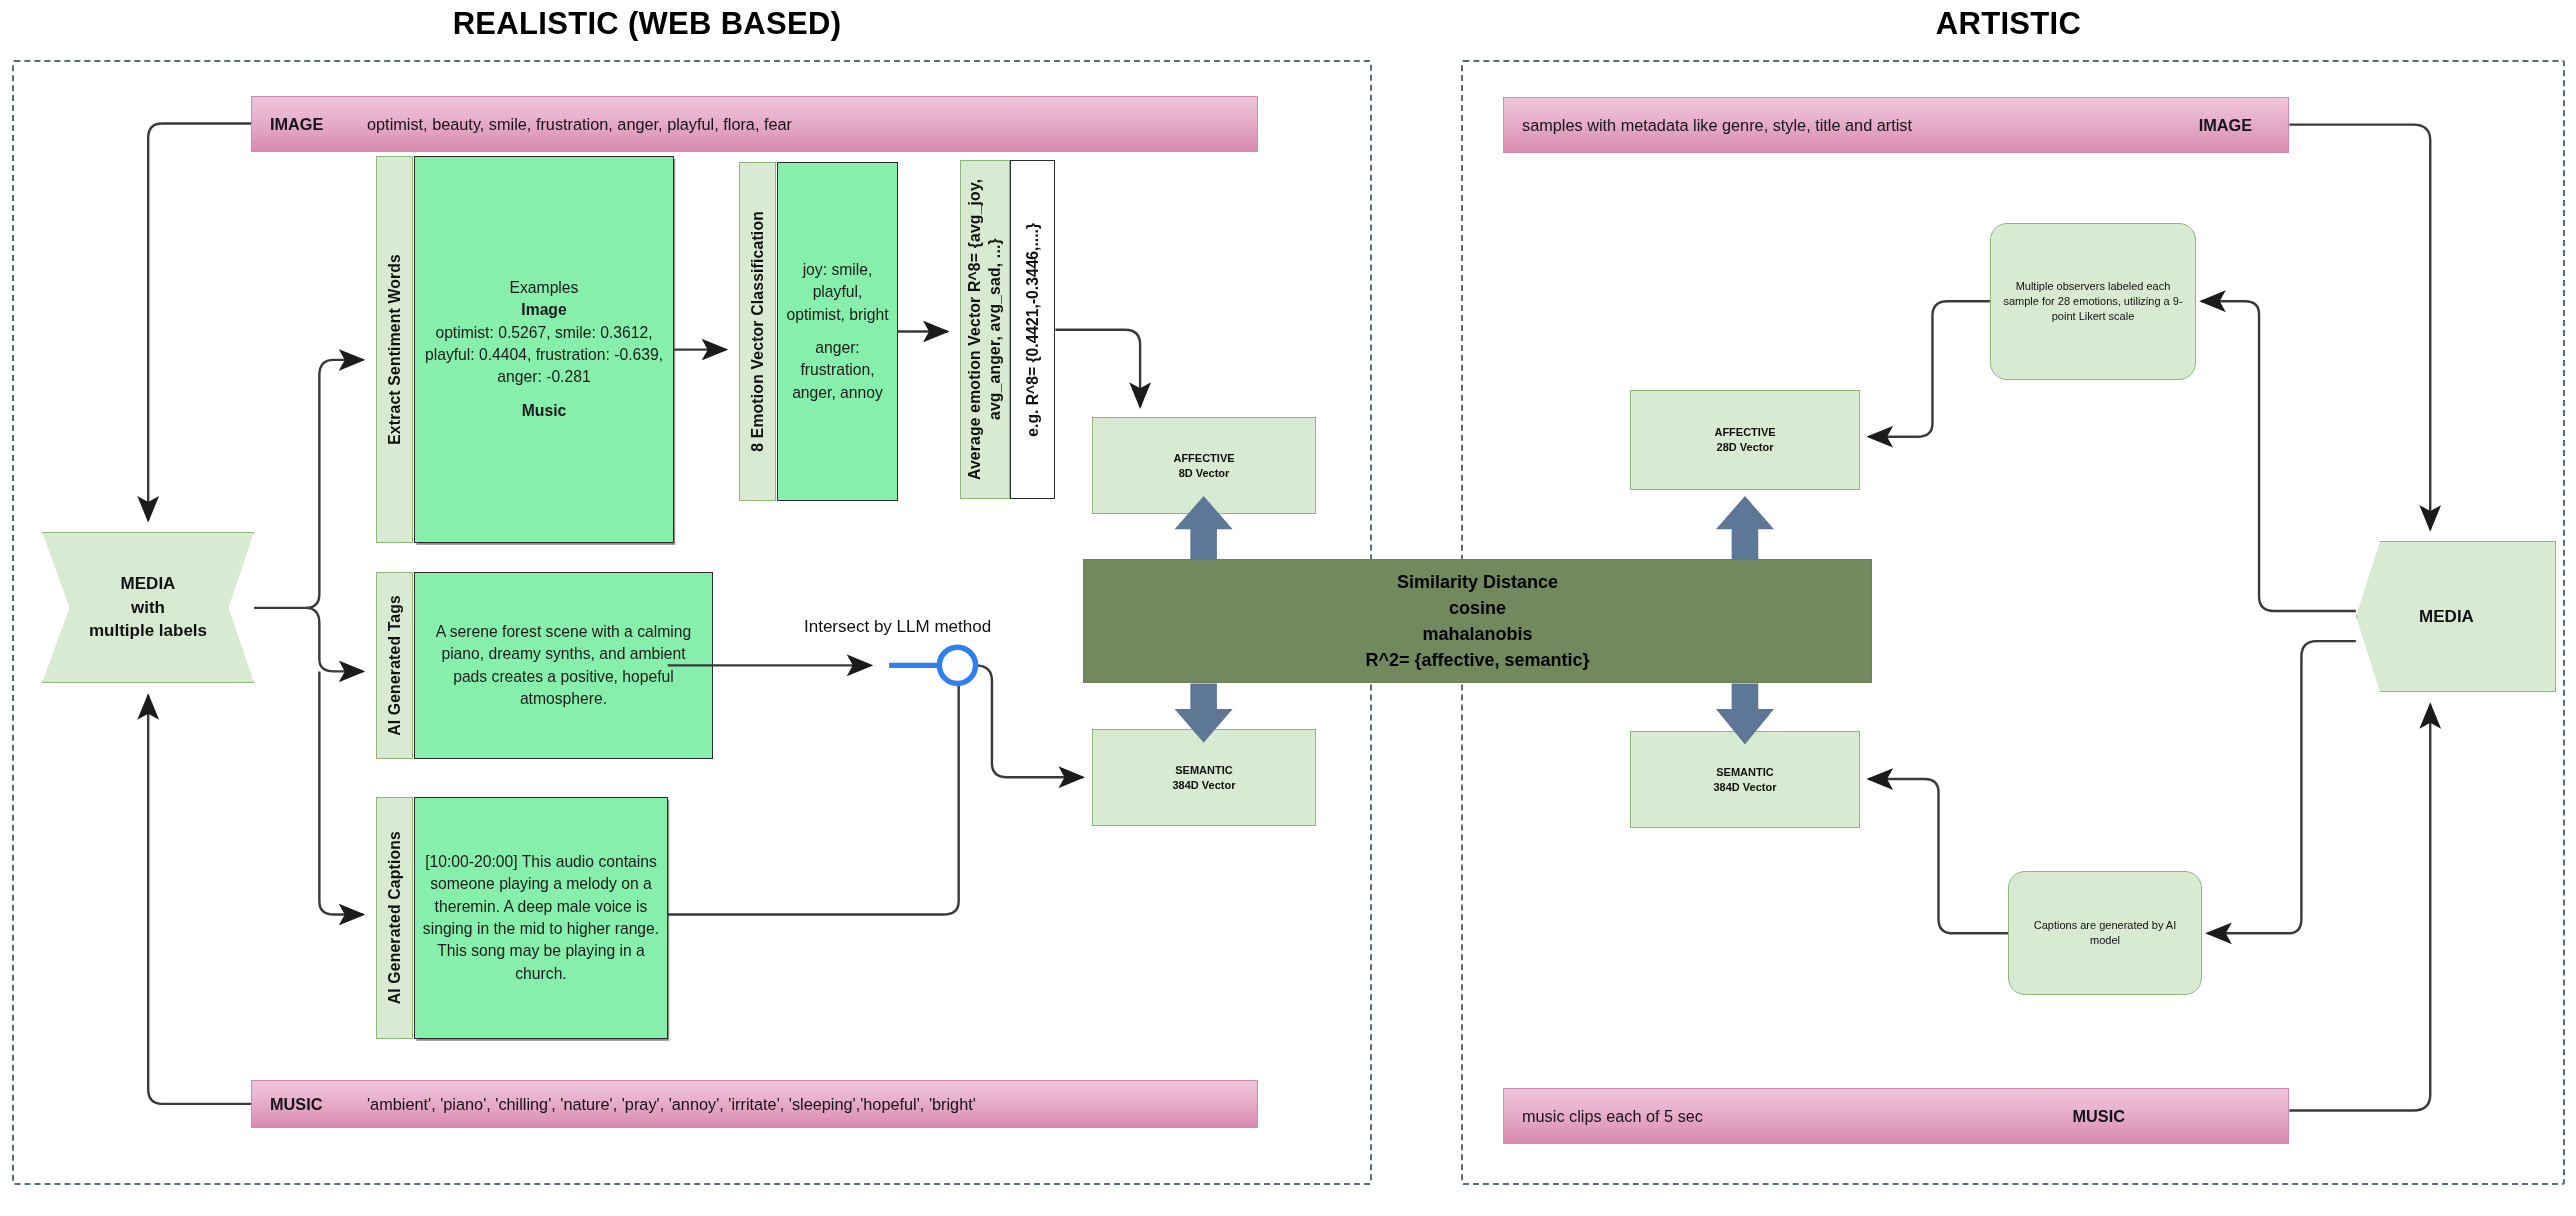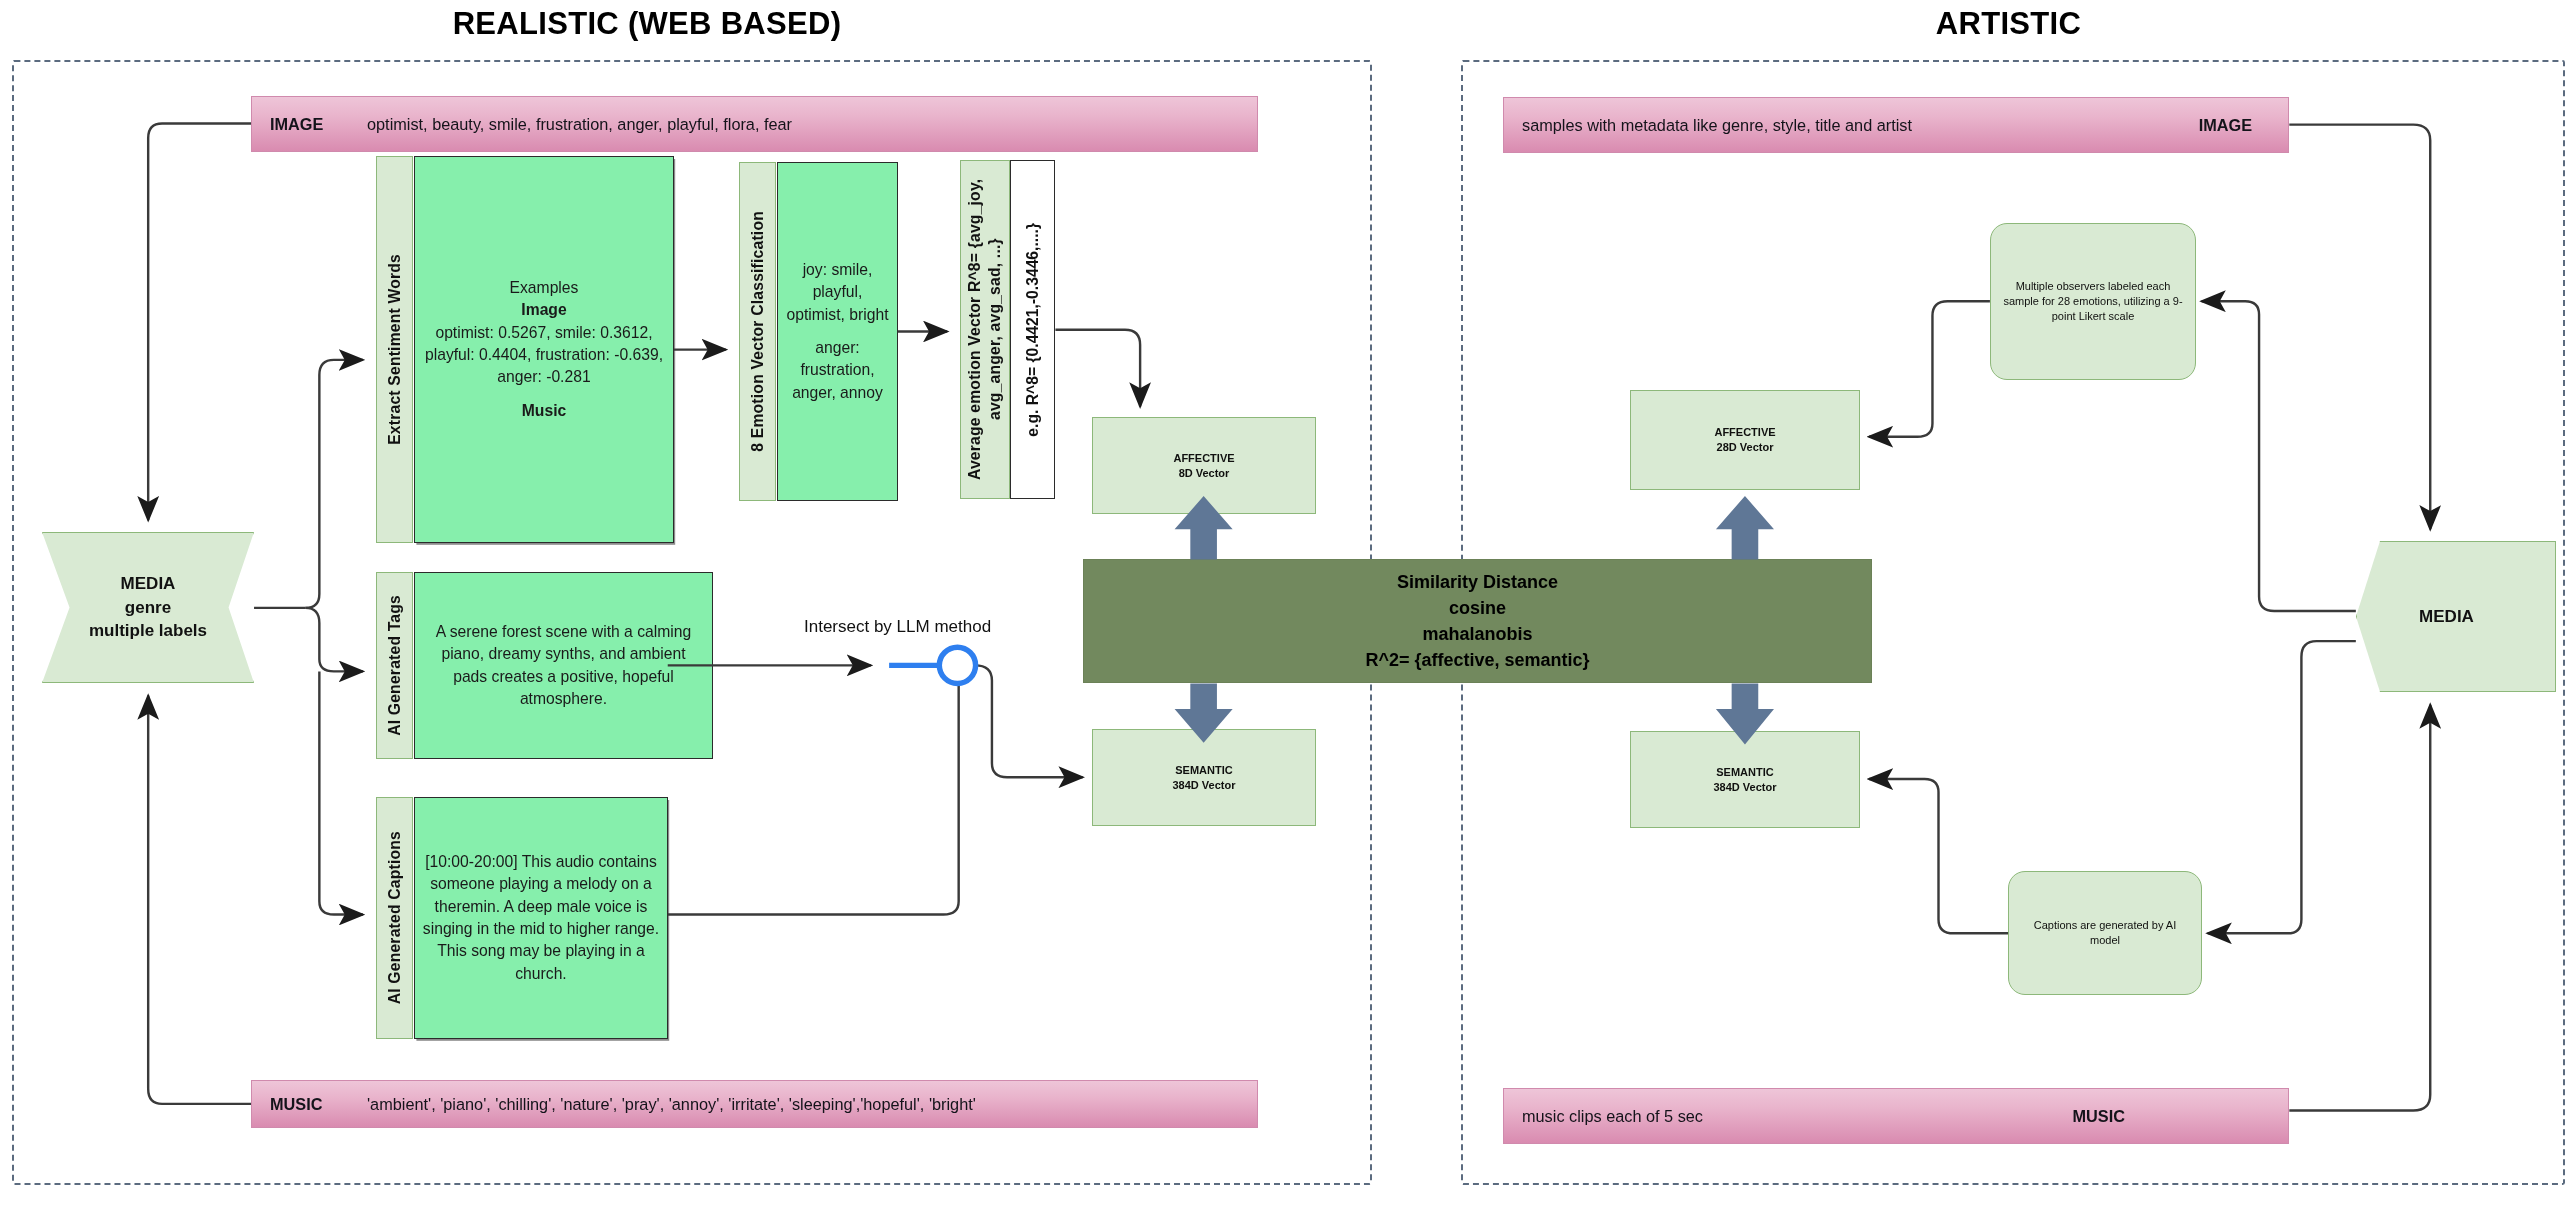--- a/index.html
+++ b/index.html
@@ -104,21 +104,21 @@
     <span class="txt">'ambient', 'piano', 'chilling', 'nature', 'pray', 'annoy', 'irritate', 'sleeping','hopeful', 'bright'</span>
   </div>
 
   <div class="abs" style="left:42px;top:532px;width:212px;height:151px;background:#d9ead3;
               border:1.2px solid #8db87a;
               clip-path:polygon(0% 0%, 100% 0%, 88% 50%, 100% 100%, 0% 100%, 13% 50%);">
   </div>
   <div class="abs" style="left:42px;top:532px;width:212px;height:151px;display:flex;flex-direction:column;
               align-items:center;justify-content:center;font-size:17px;font-weight:bold;color:#111;line-height:1.4;">
     <span>MEDIA</span>
-    <span>genre</span>
+    <span>with</span>
     <span>multiple labels</span>
   </div>
 
   <div class="abs vtab" style="left:376px;top:156px;width:37px;height:387px;">
     <span>Extract Sentiment Words</span>
   </div>
   <div class="abs whitebox" style="left:414px;top:156px;width:260px;height:387px;">
     <div>
       <span class="blk">Examples</span>
       <span class="hd">Image</span>

